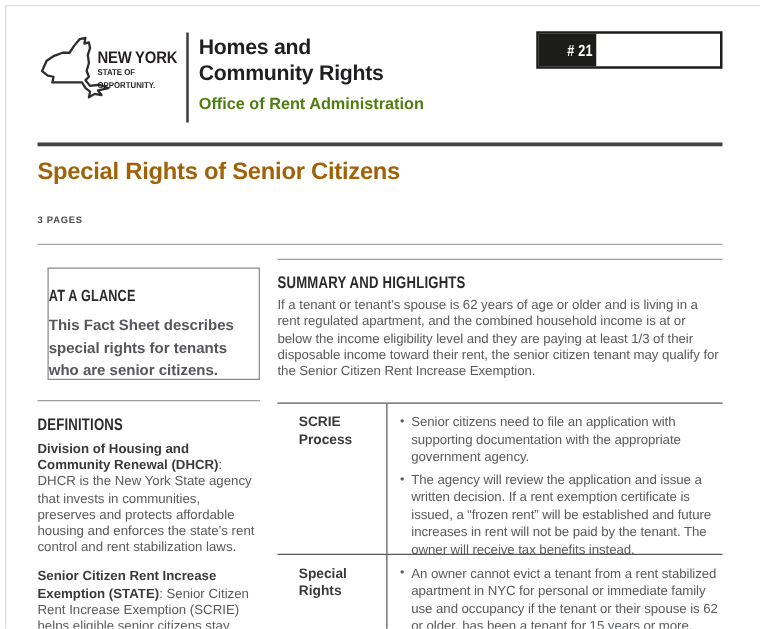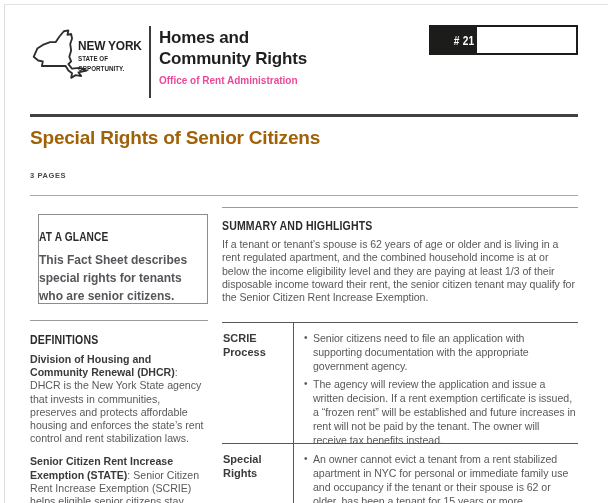--- a/index.html
+++ b/index.html
@@ -21,21 +21,21 @@
   .logo-wrap{ position:absolute; left:0; top:2px; width:128px; height:62px; }
   .logo-svg{ position:absolute; left:0; top:0; }
   .logo-text{ position:absolute; left:48px; top:12px; color:#231f20; }
   .logo-name{ font-size:13.5px; font-weight:bold; letter-spacing:-.2px;
     transform:scaleX(.88); transform-origin:left center; }
   .logo-sub{ font-size:6.8px; font-weight:bold; line-height:8px; margin-top:2px;
     transform:scaleX(.92); transform-origin:left center; }
   .v-divider{ position:absolute; left:119px; top:2px; width:2px; height:72px; background:#3c3c3e; }
   .agency{ position:absolute; left:129px; top:4px; color:#1f1f21; }
   .agency-name{ font-size:17px; font-weight:bold; line-height:20.5px; letter-spacing:-.2px; }
-  .office{ font-size:10px; font-weight:bold; margin-top:6px; color:#ec4899; }
+  .office{ font-size:13px; font-weight:bold; margin-top:6px; color:#4d7c0f; }
   .badge{ position:absolute; right:0; top:1px; width:149px; height:30px;
     border:2px solid #1c1c1a; display:flex; background:#ffffff; }
   .badge-label{ flex:1; display:flex; align-items:center; justify-content:center; }
   .badge-label .cond{ transform-origin:center; font-size:13px; color:#1c1c1a; }
   .badge-num{ width:46px; background:#1c1c1a; color:#ffffff; display:flex;
     align-items:center; justify-content:flex-end; }
   .badge-num .cond{ transform-origin:center; font-size:13px; color:#ffffff; }
 
   
   .rule-thick{ position:absolute; left:30px; right:30px; top:114px; height:3px; background:#414144; }
@@ -63,21 +63,21 @@
     border-top:1px solid #9b9b9b; padding-top:5px; }
   .summary h3 .cond{ font-size:13.5px; }
   .summary p{ margin-top:3px; font-size:10.6px; line-height:13.3px; color:#58595b; letter-spacing:-.05px; }
 
   .info-table{ position:absolute; left:222px; top:322px; width:356px; height:181px;
     border-top:1px solid #57585a; display:flex; flex-direction:column; }
   .t-row{ display:flex; }
   .t-row.first{ height:121px; border-bottom:1px solid #57585a; }
   .t-row.last{ flex:1; }
   .t-label{ width:71px; padding:9px 4px 0 1px; font-size:11px; font-weight:bold;
-    line-height:13.5px; color:#3a3a3c; }
+    line-height:13.5px; color:#3a3a3c;margin-left:16px; }
   .t-content{ flex:1; border-left:1px solid #57585a; padding:8px 2px 6px 9px; }
   .t-content ul{ list-style:none; }
   .t-content li{ position:relative; padding-left:10px; font-size:10.6px; line-height:14px;
     color:#58595b; letter-spacing:-.05px; }
   .t-content li + li{ margin-top:4px; }
   .t-content li::before{ content:"•"; position:absolute; left:1px; top:0; color:#58595b; font-size:10px; }
 </style>
 </head>
 <body>
 

